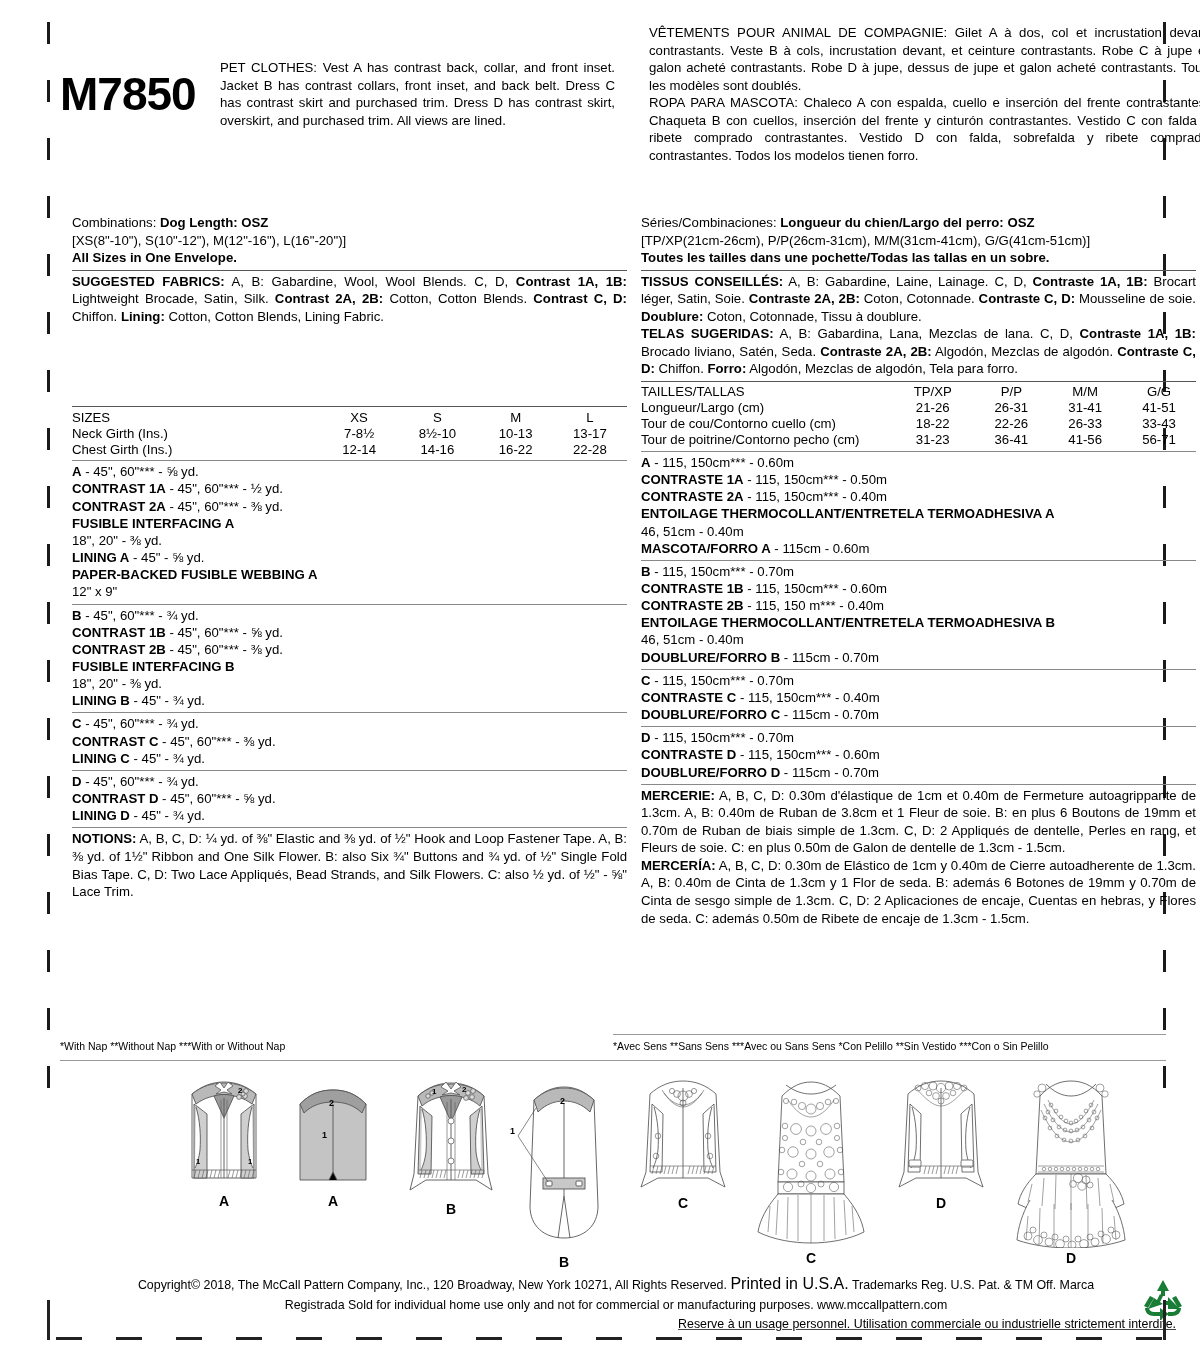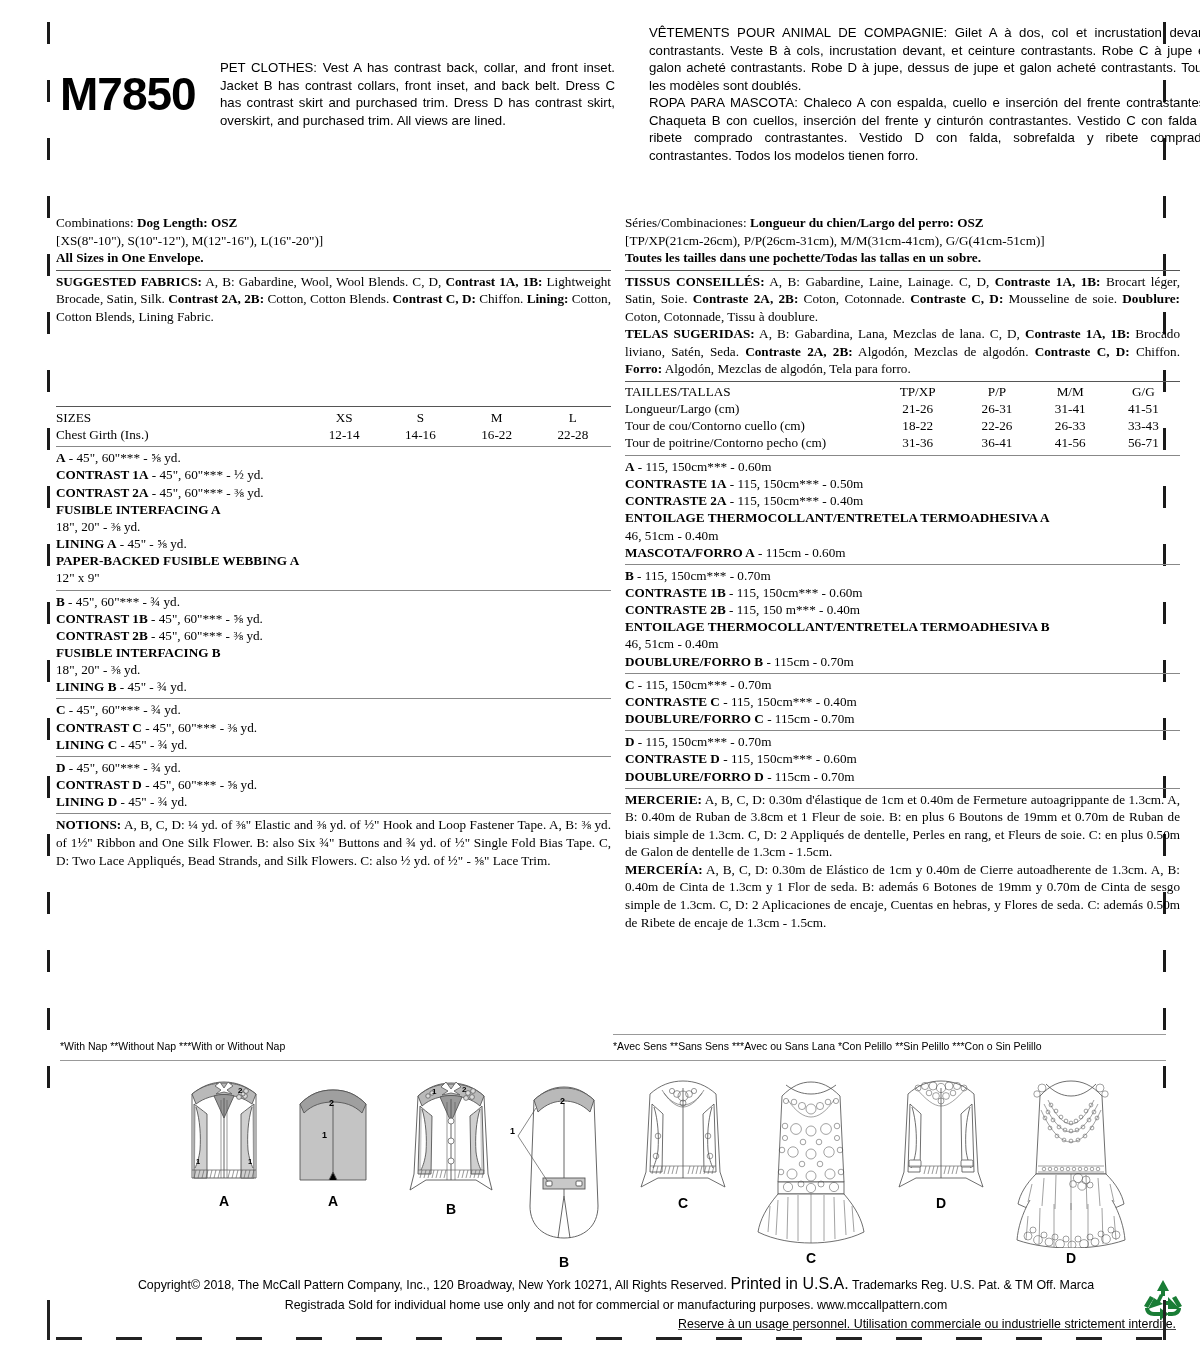--- a/index.html
+++ b/index.html
@@ -58,24 +58,23 @@
     line-height: 1.33;
     text-align: justify;
   }
   .header-col.en { flex: 0 0 395px; margin-right: 34px; }
   .header-col.fr { flex: 0 0 560px; }
   .header-col b { font-weight: normal; }
 
   
   .cols {
     position: absolute;
-    left: 56px; top: 214px;
+    left: 72px; top: 214px;
     width: 1124px;
     display: flex;
-    font-family: Liberation Serif, serif;
   }
   .col-left  { width: 555px; flex: 0 0 555px; margin-right: 14px; }
   .col-right { width: 555px; flex: 0 0 555px; }
 
   .blk { font-size: 13.2px; line-height: 1.33; text-align: justify; }
   .blk b { font-weight: bold; }
 
   hr.rule {
     border: none;
     border-top: 1.2px solid #555;
@@ -263,20 +262,27 @@
         <thead>
           <tr>
             <th>SIZES</th>
             <th>XS</th>
             <th>S</th>
             <th>M</th>
             <th>L</th>
           </tr>
         </thead>
         <tbody>
+          <tr>
+            <td>Neck Girth (Ins.)</td>
+            <td>7-8½</td>
+            <td>8½-10</td>
+            <td>10-13</td>
+            <td>13-17</td>
+          </tr>
           <tr>
             <td>Chest Girth (Ins.)</td>
             <td>12-14</td>
             <td>14-16</td>
             <td>16-22</td>
             <td>22-28</td>
           </tr>
         </tbody>
       </table>
 
@@ -374,21 +380,21 @@
           </tr>
           <tr>
             <td>Tour de cou/Contorno cuello (cm)</td>
             <td>18-22</td>
             <td>22-26</td>
             <td>26-33</td>
             <td>33-43</td>
           </tr>
           <tr>
             <td>Tour de poitrine/Contorno pecho (cm)</td>
-            <td>31-36</td>
+            <td>31-23</td>
             <td>36-41</td>
             <td>41-56</td>
             <td>56-71</td>
           </tr>
         </tbody>
       </table>
 
       <hr class="rule thin">
 
       <div>
@@ -433,21 +439,21 @@
         <b>MERCERIE:</b><span> A, B, C, D: 0.30m d'élastique de 1cm et 0.40m de Fermeture autoagrippante de 1.3cm. A, B: 0.40m de Ruban de 3.8cm et 1 Fleur de soie. B: en plus 6 Boutons de 19mm et 0.70m de Ruban de biais simple de 1.3cm. C, D: 2 Appliqués de dentelle, Perles en rang, et Fleurs de soie. C: en plus 0.50m de Galon de dentelle de 1.3cm - 1.5cm.</span>
       </div>
       <div class="notions">
         <b>MERCERÍA:</b><span> A, B, C, D: 0.30m de Elástico de 1cm y 0.40m de Cierre autoadherente de 1.3cm. A, B: 0.40m de Cinta de 1.3cm y 1 Flor de seda. B: además 6 Botones de 19mm y 0.70m de Cinta de sesgo simple de 1.3cm. C, D: 2 Aplicaciones de encaje, Cuentas en hebras, y Flores de seda. C: además 0.50m de Ribete de encaje de 1.3cm - 1.5cm.</span>
       </div>
     </div>
   </div>
 
   <div class="nap-rule"></div>
   <div class="napline left">*With Nap **Without Nap ***With or Without Nap</div>
-  <div class="napline right">*Avec Sens **Sans Sens ***Avec ou Sans Lana   *Con Pelillo **Sin Pelillo ***Con o Sin Pelillo</div>
+  <div class="napline right">*Avec Sens **Sans Sens ***Avec ou Sans Sens   *Con Pelillo **Sin Vestido ***Con o Sin Pelillo</div>
   <div class="nap-rule2"></div>
 
   <div class="illus">
 
     <div class="fig" style="left:118px; top:6px; width:100px;">
       <svg width="100" height="118" viewBox="0 0 100 118">
         <g fill="#ffffff" stroke="#555" stroke-width="0.9">
           <path d="M18,20 L18,104 L82,104 L82,20 C72,12 62,8 50,8 C38,8 28,12 18,20 Z"></path>
           <path d="M18,20 C28,12 38,9 50,9 C62,9 72,12 82,20 L78,30 C70,24 60,21 50,21 C40,21 30,24 22,30 Z" fill="#b9b9b9"></path>
           <path d="M20,30 L20,104 L33,104 L33,40 C28,36 24,33 20,30 Z" fill="#cfcfcf"></path>

